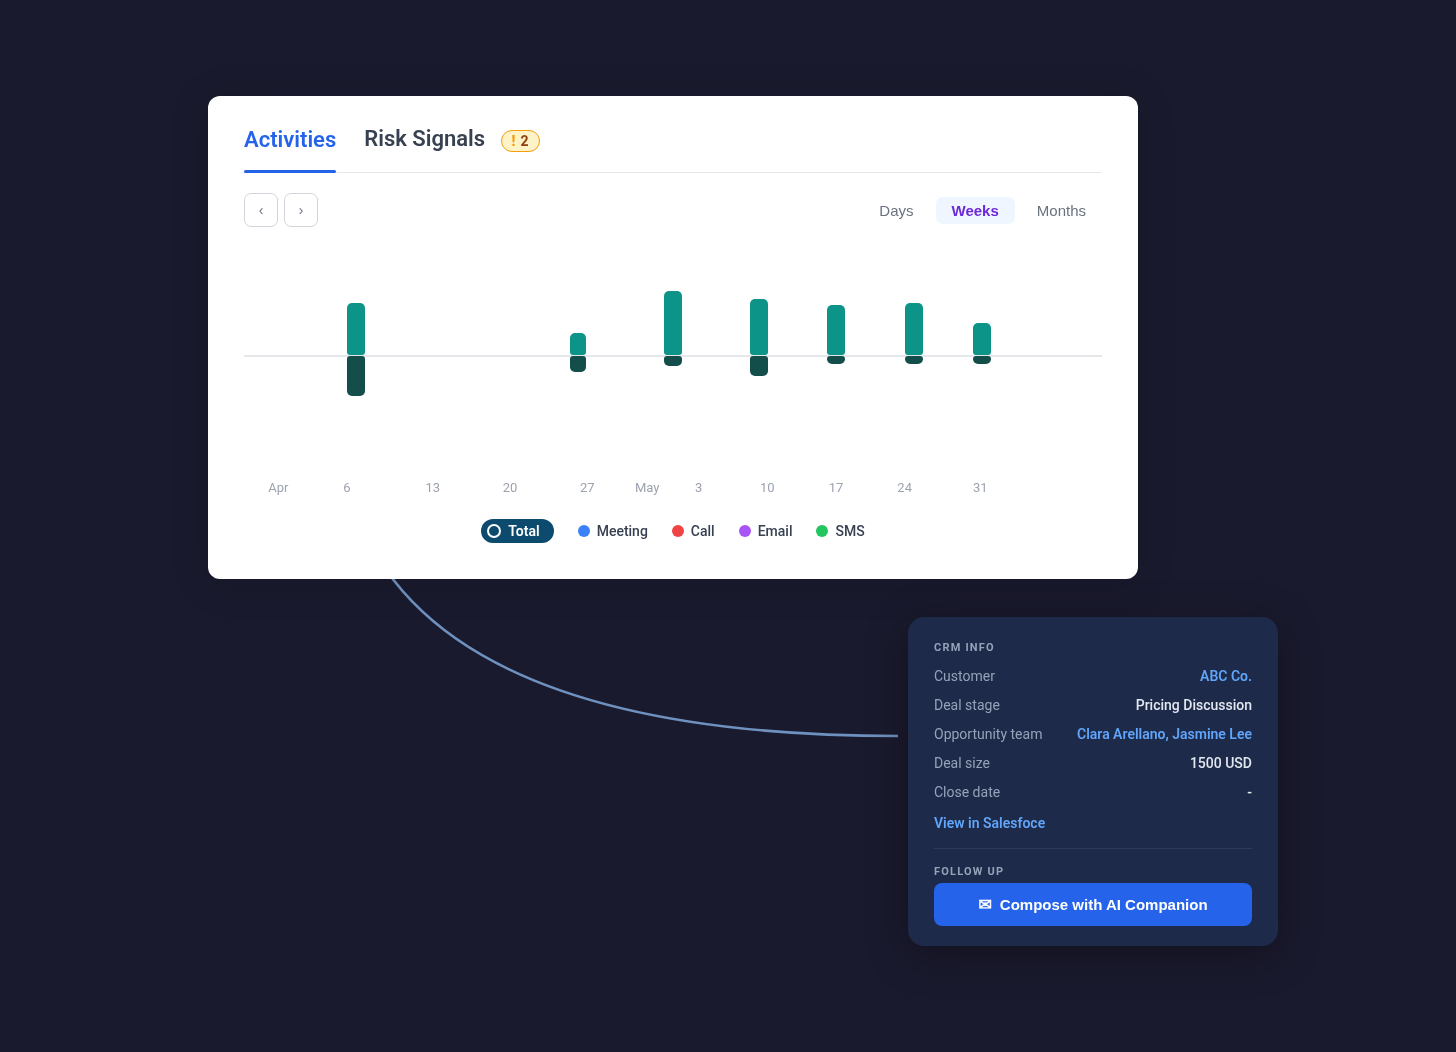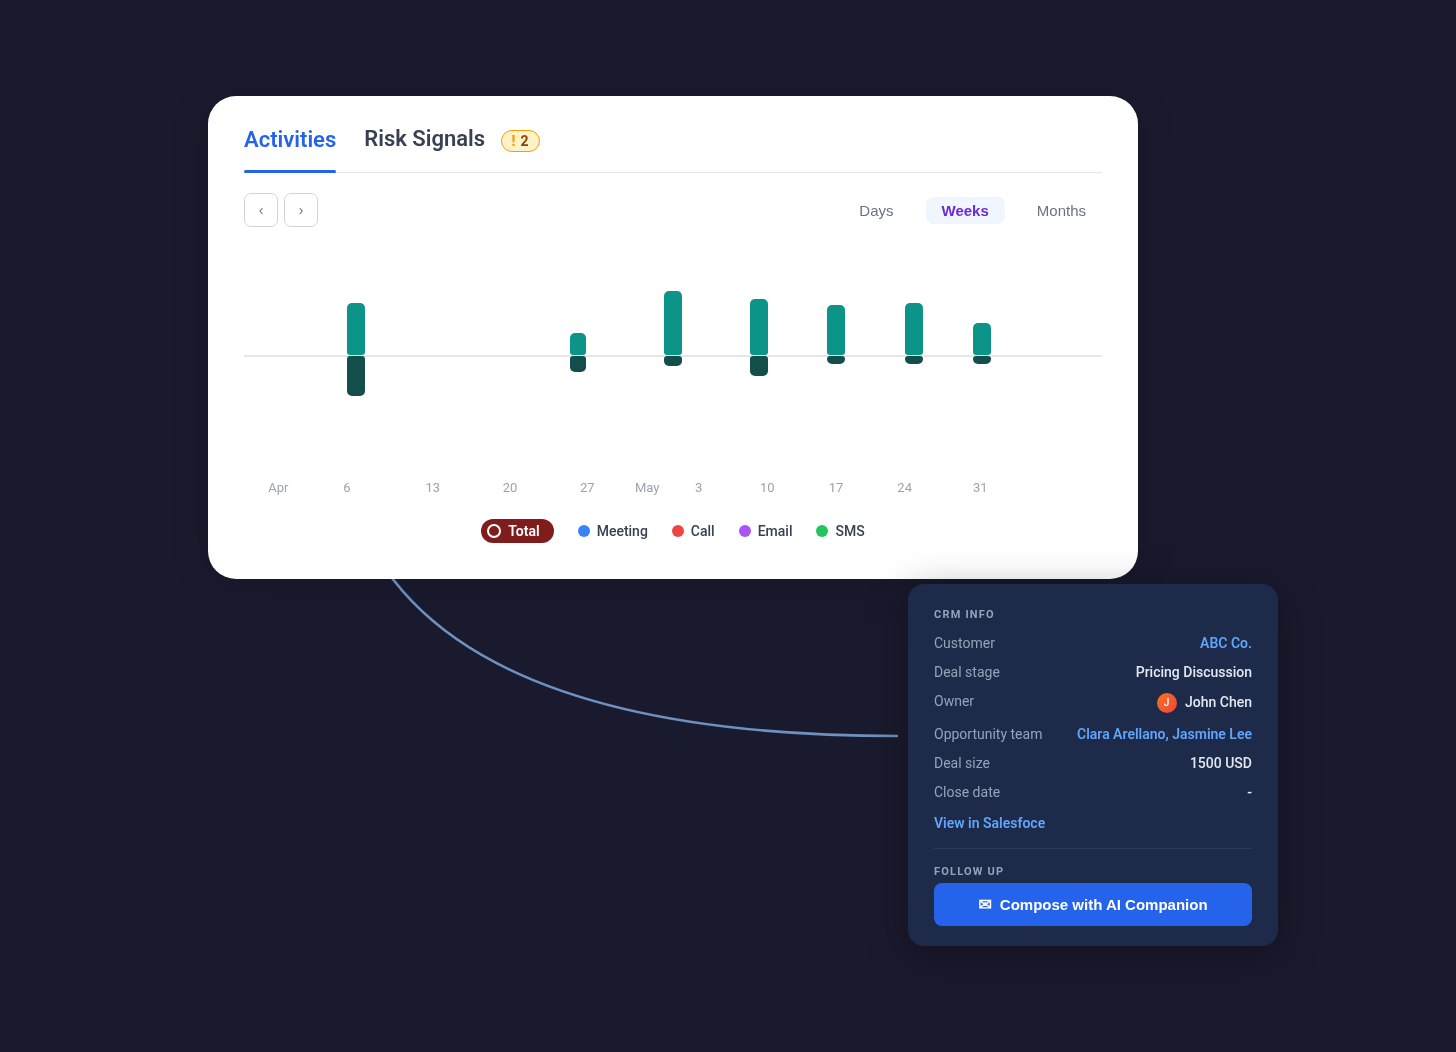--- a/index.html
+++ b/index.html
@@ -21,21 +21,21 @@
       height: 900px;
     }
 
     
     .activities-card {
       position: absolute;
       top: 20px;
       left: 30px;
       width: 930px;
       background: #fff;
-      border-radius: 28px;
+      border-radius: 12px;
       padding: 30px 36px 36px 36px;
       box-shadow: 0 4px 40px rgba(0,0,0,0.13);
       z-index: 2;
     }
 
     
     .tabs {
       display: flex;
       align-items: center;
       gap: 28px;
@@ -101,21 +101,21 @@
       cursor: pointer;
       display: flex;
       align-items: center;
       justify-content: center;
       font-size: 14px;
       color: #6b7280;
     }
     .view-toggle {
       display: flex;
       align-items: flex-end;
-      gap: 16px;
+      gap: 6px;
     }
     .view-btn {
       padding: 5px 16px;
       border-radius: 7px;
       font-size: 15px;
       font-weight: 500;
       cursor: pointer;
       border: none;
       background: transparent;
       color: #6b7280;
@@ -189,21 +189,21 @@
     }
     .legend-dot {
       width: 12px;
       height: 12px;
       border-radius: 50%;
     }
     .legend-pill {
       display: flex;
       align-items: center;
       gap: 7px;
-      background: #7f1d1d;
+      background: #0c4a6e;
       color: #fff;
       border-radius: 20px;
       padding: 4px 14px 4px 6px;
       font-size: 14px;
       font-weight: 600;
     }
     .legend-pill .dot-ring {
       width: 14px;
       height: 14px;
       border-radius: 50%;
@@ -445,27 +445,20 @@
     <div class="crm-row">
       <span class="crm-label">Customer</span>
       <span class="crm-value link">ABC Co.</span>
     </div>
 
     <div class="crm-row">
       <span class="crm-label">Deal stage</span>
       <span class="crm-value">Pricing Discussion</span>
     </div>
 
-    <div class="crm-row">
-      <span class="crm-label">Owner</span>
-      <span class="crm-value">
-        <span class="owner-avatar">J</span>
-        <span>John Chen</span>
-      </span>
-    </div>
 
     <div class="crm-row">
       <span class="crm-label">Opportunity team</span>
       <span class="crm-value link">Clara Arellano, Jasmine Lee</span>
     </div>
 
     <div class="crm-row">
       <span class="crm-label">Deal size</span>
       <span class="crm-value">1500 USD</span>
     </div>

